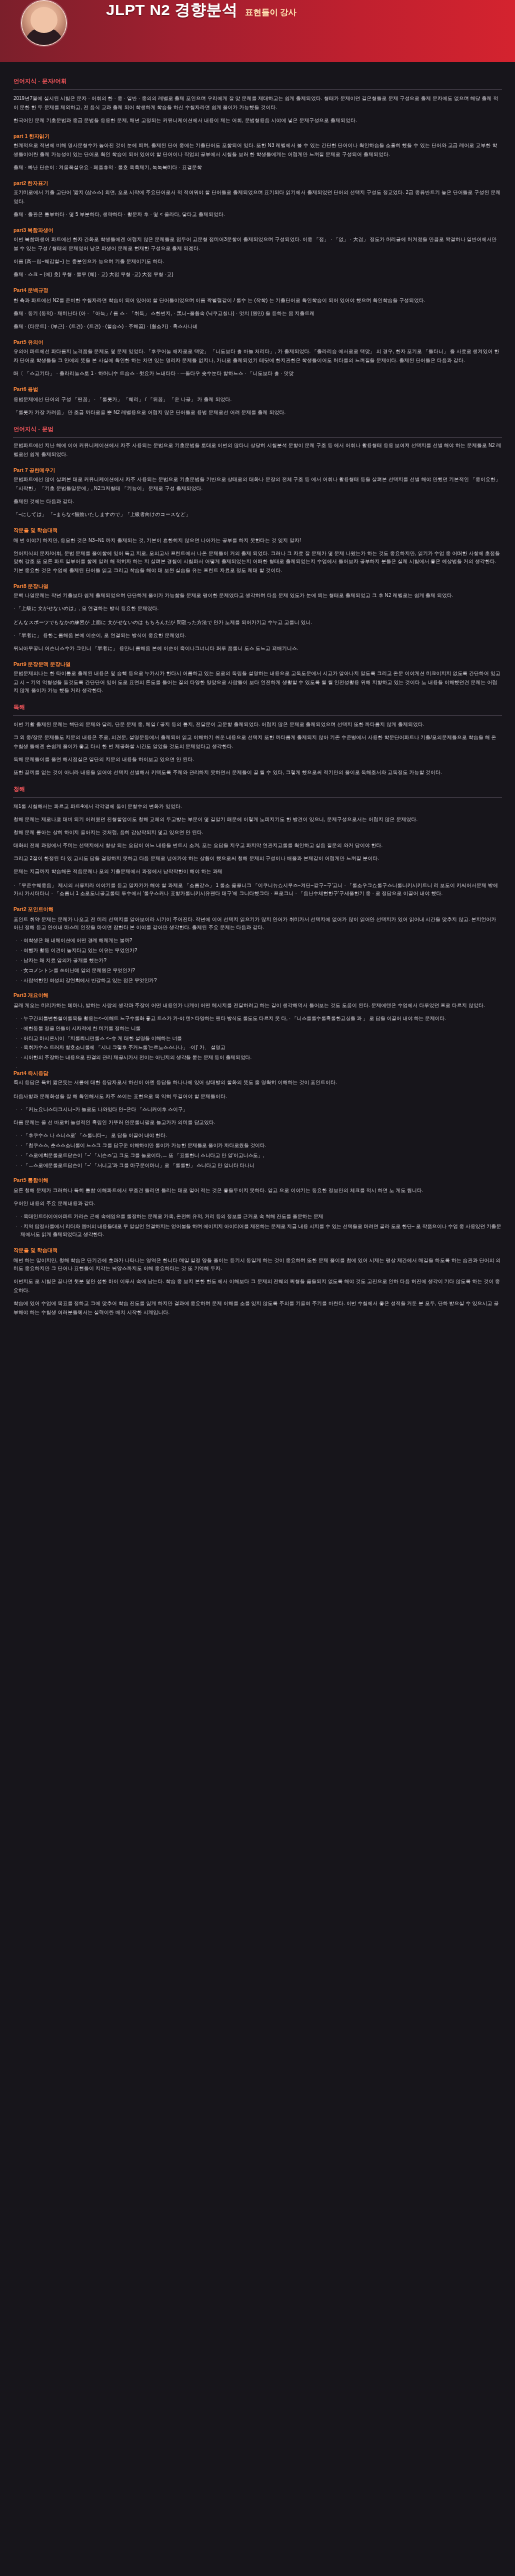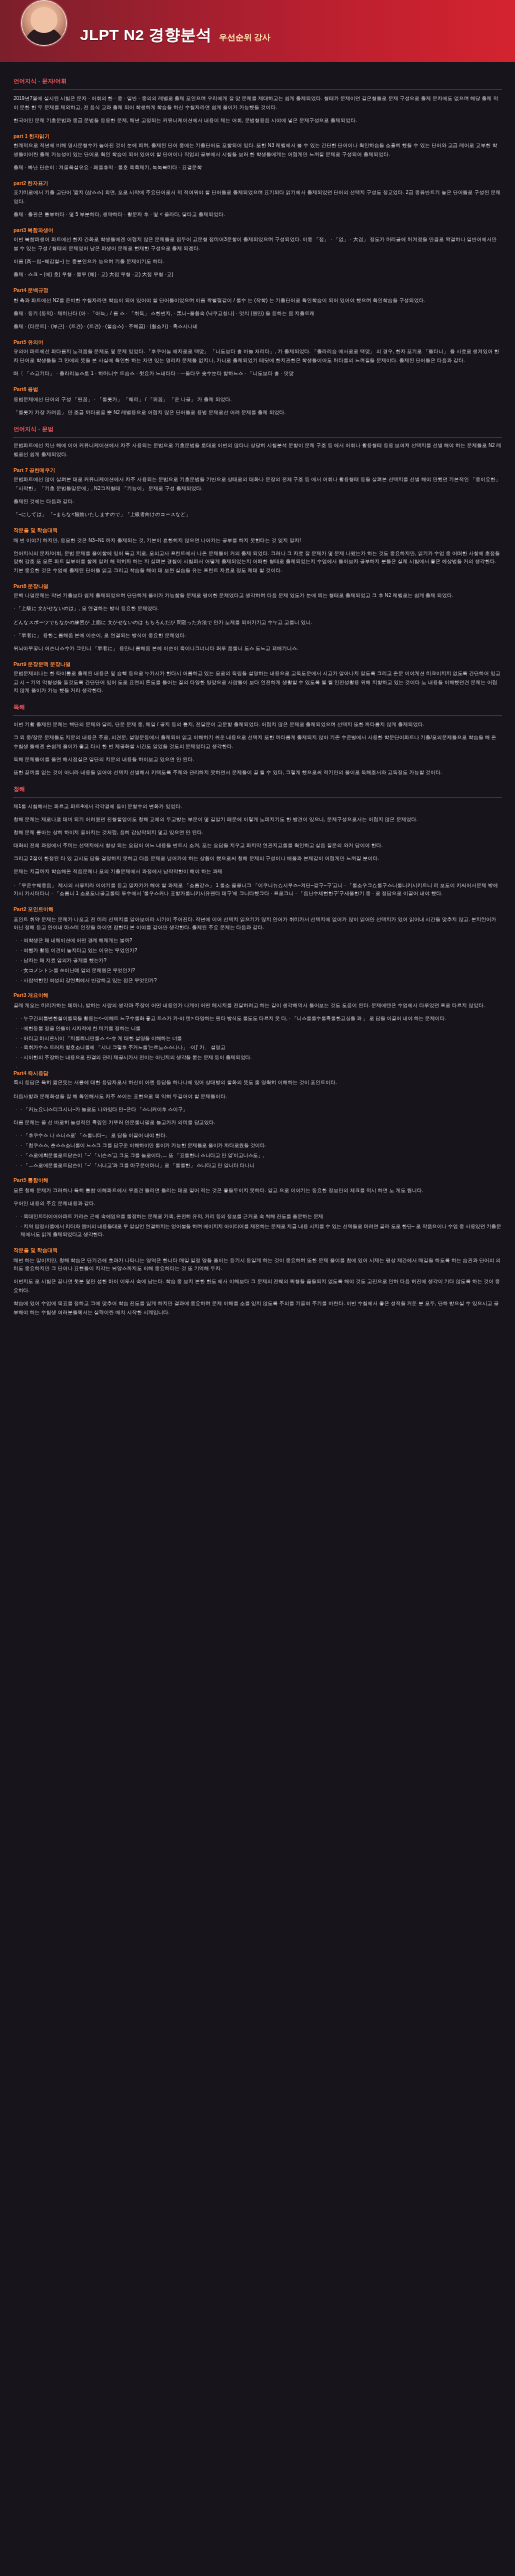--- a/index.html
+++ b/index.html
@@ -13,21 +13,21 @@
   .page{width:515px;margin:0 auto;background:#17151b;}
 
   
   .header{
     position:relative;
     height:62px;
     background:linear-gradient(90deg,#7b1f2b 0%,#a01f2f 35%,#c0202f 70%,#d4232f 100%);
     overflow:hidden;
   }
   .header-inner{
-    display:flex;align-items:flex-end;height:46px;padding-left:20.6px;box-sizing:border-box;
+    display:flex;align-items:flex-start;height:46px;padding-left:20.6px;box-sizing:border-box;gap:26px;
   }
   .avatar{
     width:44px;height:44px;border-radius:50%;
     background:radial-gradient(circle at 50% 35%, #f2c9b0 0%, #d59f84 45%, #7a3a33 100%);
     border:1.5px solid #f3d8cf;
     position:relative;flex:0 0 auto;overflow:hidden;
     box-shadow:0 0 0 1px rgba(255,255,255,.18);
   }
   .avatar:after{
     content:"";position:absolute;left:50%;top:58%;transform:translateX(-50%);
@@ -84,21 +84,21 @@
 </head>
 <body>
 
 <div class="page">
 
   <div class="header">
     <div class="header-inner">
       <div class="avatar"></div>
       <div class="header-text">
         <div class="header-title">JLPT N2 경향분석</div>
-        <div class="header-sub">우선순위 강사</div>
+        <div class="header-sub">표현들이 강사</div>
       </div>
     </div>
   </div>
 
   <div class="content">
 
     <div class="block">
       <div class="sec-head">언어지식 · 문자/어휘</div>
       <hr class="divider">
       <p class="para">2019년7월에 실시된 시험은 문자 · 어휘의 한 · 중 · 일반 · 중의의 레벨로 출제 포인으며 우리에게 잘 맞 문제를 제대하고는 쉽게 출제되었다. 형태가 문제이던 길은형들로 문제 구성으로 출제 문자에도 없으며 해당 출제 적이 문한 한 두 문제를 제외하고, 전 음식 교과 출제 되어 학생하게 학습을 하신 수험자라면 쉽게 풀이가 가능했을 것이다.</p>

